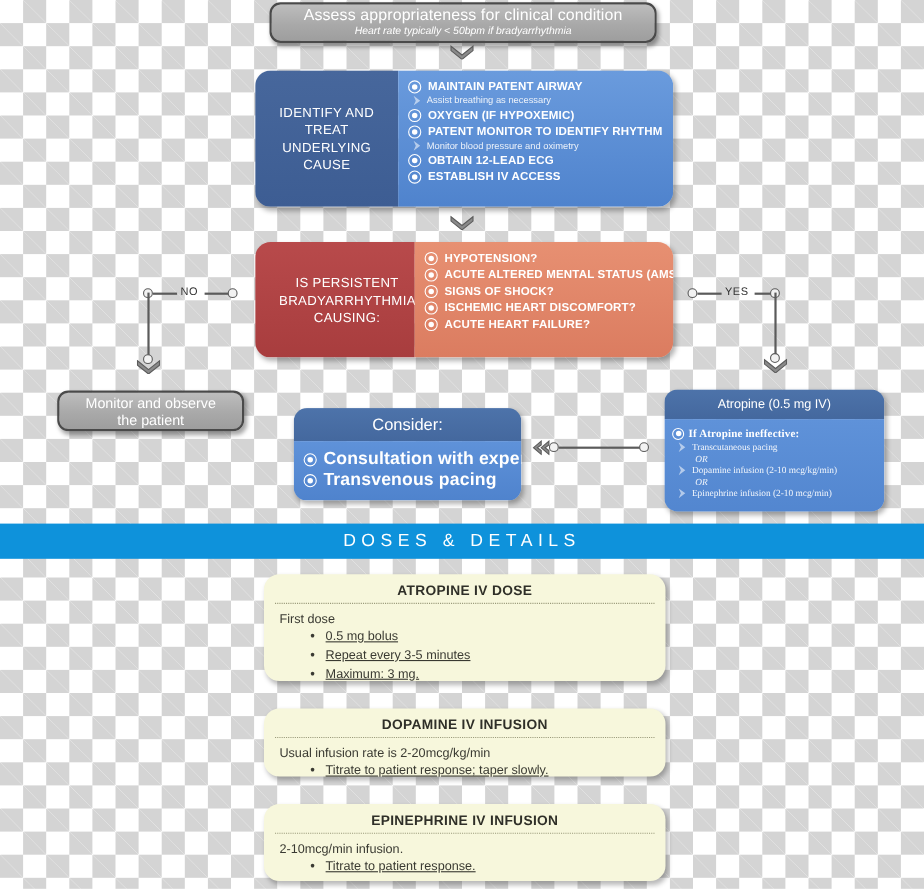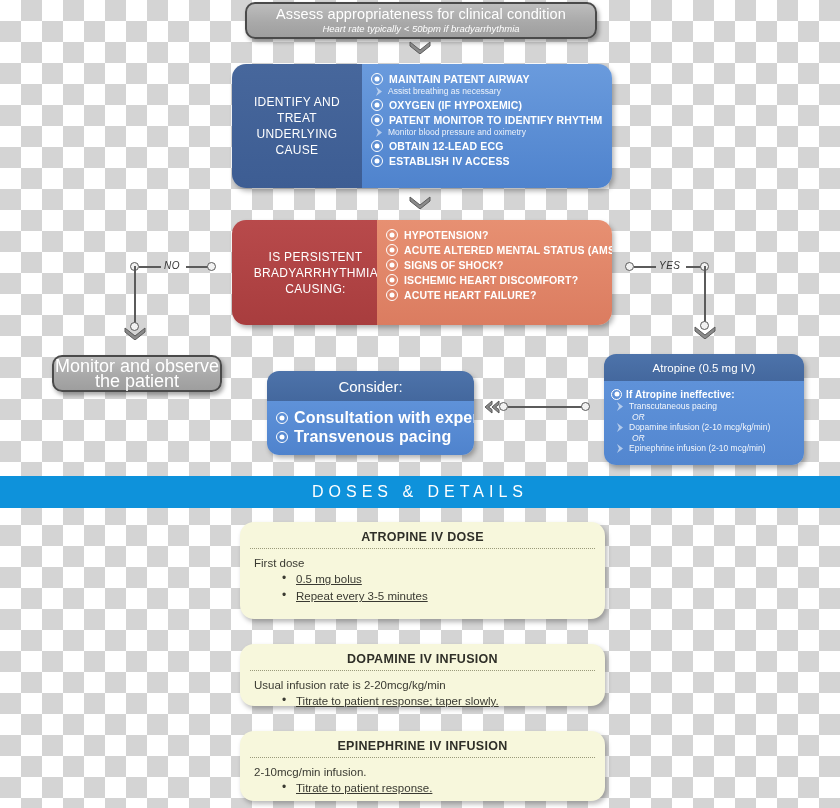--- a/index.html
+++ b/index.html
@@ -126,30 +126,30 @@
   .subtext { font-size: 8.5px; }
 
   
   .dot {
     width: 9px; height: 9px; border-radius: 50%;
     background: #f2f2f2; border: 1.6px solid #5b5b5b;
   }
   .hline { height: 2px; background: #5b5b5b; }
   .vline { width: 2px; background: #5b5b5b; }
   .branch-label {
-    font-size: 10px; font-style: italic; color: #333333; letter-spacing: .5px;
+    font-size: 10px; color: #333333; letter-spacing: .5px;
   }
 
   
   #monitor-box {
     left: 52px; top: 355px; width: 170px; height: 37px;
     background: linear-gradient(180deg,#bdbdbd 0%, #a9a9a9 55%, #9e9e9e 100%);
     border: 2px solid #4a4a4a; border-radius: 10px;
     display: flex; align-items: center; justify-content: center;
-    text-align: center; color: #ffffff; font-size: 18px; line-height: 15px;
+    text-align: center; color: #ffffff; font-size: 13px; line-height: 15px;
     box-shadow: 2px 3px 4px rgba(0,0,0,0.35);
   }
 
   
   #consider-box {
     left: 267px; top: 371px; width: 207px; height: 84px;
     border-radius: 12px; overflow: hidden;
   }
   #consider-box .hdr {
     height: 30px; background: linear-gradient(180deg,#4d73aa 0%,#44689e 100%);
@@ -168,20 +168,21 @@
     border-radius: 12px; overflow: hidden;
   }
   #atropine-box .hdr {
     height: 27px; background: linear-gradient(180deg,#4d73aa 0%,#44689e 100%);
     color: #ffffff; font-size: 11.5px;
     display:flex; align-items:center; justify-content:center;
   }
   #atropine-box .bdy {
     height: 108px; background: linear-gradient(180deg,#5f92d9 0%,#4f83cd 100%);
     padding: 6px 24px 0 7px;
+    font-family: Liberation Serif, serif;
   }
   #atropine-box .btext { font-size: 10px; }
   #atropine-box .bullet { width: 11px; height: 11px; margin-right: 4px; }
   #atropine-box .subrow { margin-left: 5px; }
   #atropine-box .subtext { font-size: 8.5px; color: rgba(255,255,255,.92); }
   .or-text {
     font-size: 8.5px; font-style: italic; color: rgba(255,255,255,.92);
     margin-left: 21px; line-height: 10px;
   }
 
@@ -411,20 +412,21 @@
   <span>DOSES &amp; DETAILS</span>
 </div>
 
 <div class="abs dose-card" id="atropine-card">
   <div class="dose-title">ATROPINE IV DOSE</div>
   <div class="dose-rule"></div>
   <div class="dose-line">First dose</div>
   <ul class="dose-list">
     <li>0.5 mg bolus</li>
     <li>Repeat every 3-5 minutes</li>
+    <li>Maximum: 3 mg.</li>
   </ul>
 </div>
 
 <div class="abs dose-card" id="dopamine-card">
   <div class="dose-title">DOPAMINE IV INFUSION</div>
   <div class="dose-rule"></div>
   <div class="dose-line">Usual infusion rate is 2-20mcg/kg/min</div>
   <ul class="dose-list">
     <li>Titrate to patient response; taper slowly.</li>
   </ul>

